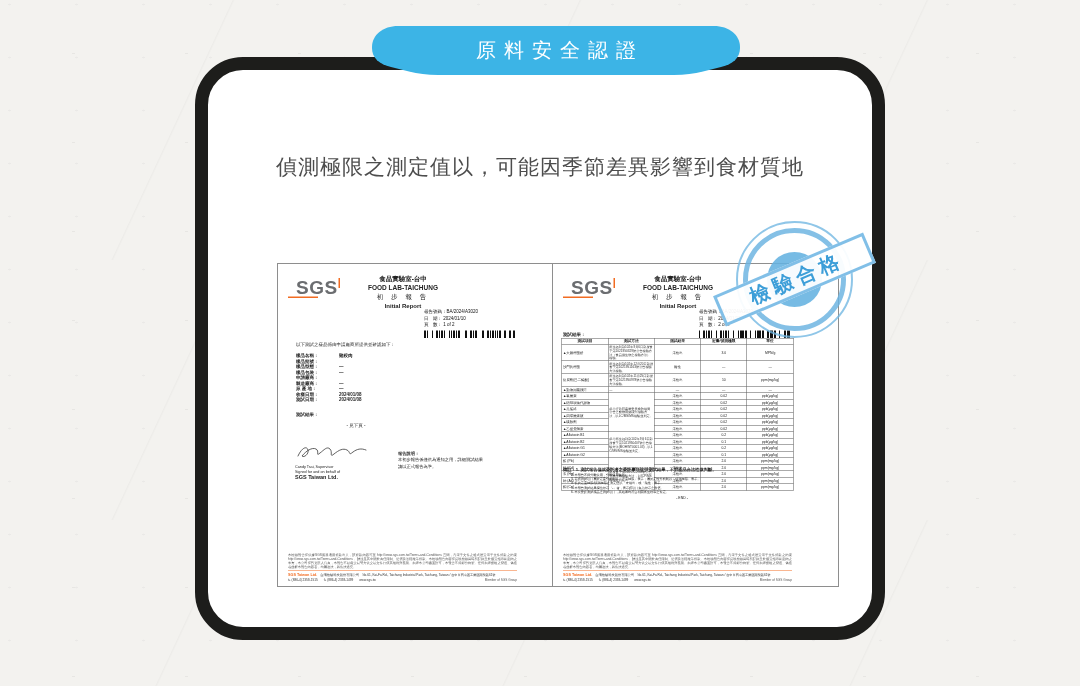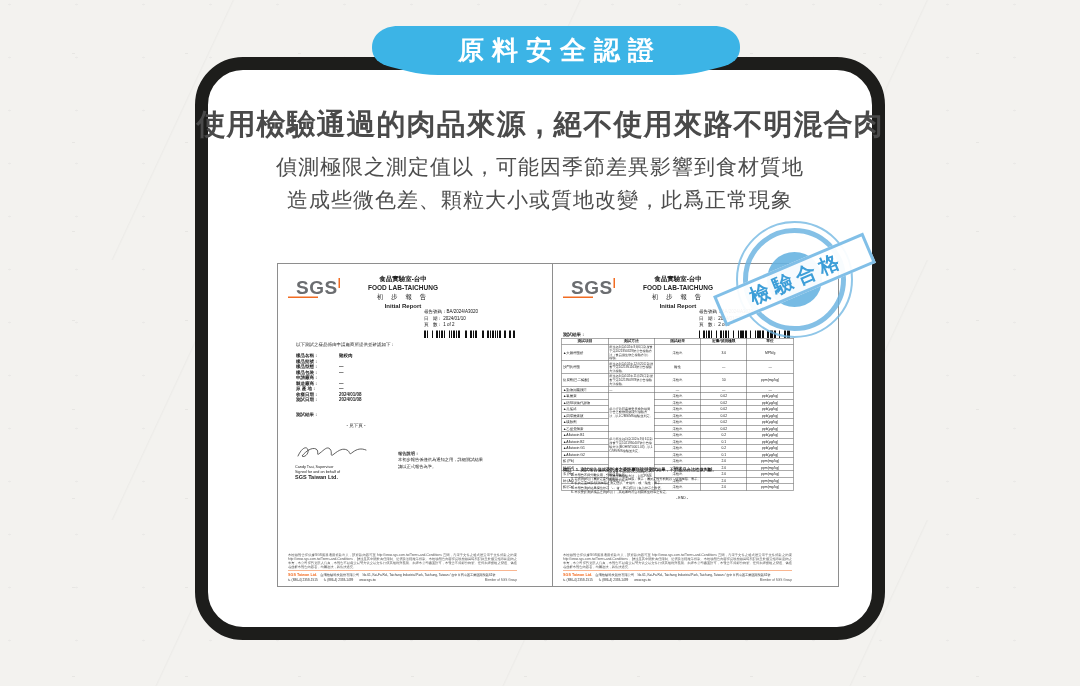--- a/index.html
+++ b/index.html
@@ -17,21 +17,21 @@
                      radial-gradient(rgba(0,0,0,.035) 1px,transparent 1.4px),
                      linear-gradient(115deg,transparent 49.6%,rgba(0,0,0,.025) 49.8%,transparent 50.2%);
     background-size:113px 89px,67px 53px,347px 260px;
     background-position:17px 9px,43px 31px,0 0;}
   .card{position:absolute;left:195px;top:57px;width:690px;height:583px;background:#fff;
         border:13px solid var(--card-border);border-radius:48px;box-sizing:border-box;z-index:1;}
   
   .ribbon{position:absolute;left:372px;top:26px;width:368px;height:49px;z-index:6;}
   .ribbon svg{position:absolute;inset:0;display:block;}
   .ribbon .ribbon-label{position:absolute;inset:0;display:flex;align-items:center;justify-content:center;
-        color:#fff;font-size:26px;font-weight:bold;letter-spacing:8px;padding-left:8px;box-sizing:border-box;}
+        color:#fff;font-size:20px;font-weight:normal;letter-spacing:8px;padding-left:8px;box-sizing:border-box;}
   
   .heading{position:absolute;left:195px;top:105px;width:690px;text-align:center;z-index:2;
            font-size:29px;font-weight:bold;color:var(--text-dark);letter-spacing:1px;}
   .subline{position:absolute;left:195px;width:690px;text-align:center;z-index:2;
            font-size:21px;color:#4d4d4d;letter-spacing:1px;}
   .subline1{top:153px;}
   .subline2{top:186px;}
   
   .doc{position:absolute;top:263px;width:287px;height:324px;background:#fff;border:1px solid #8e8e8e;
        box-sizing:border-box;overflow:hidden;z-index:3;}
@@ -93,23 +93,21 @@
   .stamp-banner span{font-size:20px;font-weight:bold;color:#3d9ed8;letter-spacing:5px;padding-left:5px;}
 </style>
 </head>
 <body>
 
 <div class="stage">
   <div class="speckles"></div>
 
   <div class="card"></div>
 
-  <div class="heading">使用檢驗通過的肉品來源 , 絕不使用來路不明混合肉</div>
   <div class="subline subline1">偵測極限之測定值以，可能因季節差異影響到食材質地</div>
-  <div class="subline subline2">造成些微色差、顆粒大小或質地改變，此爲正常現象</div>
 
   <div class="doc doc-left">
     <div class="doc-inner">
       <div class="sgs-logo">SGS</div>
       <div class="lab-block">
         <div class="lab-zh">食品實驗室-台中</div>
         <div class="lab-en">FOOD LAB-TAICHUNG</div>
         <div class="rpt-zh">初 步 報 告</div>
         <div class="rpt-en">Initial Report</div>
       </div>

